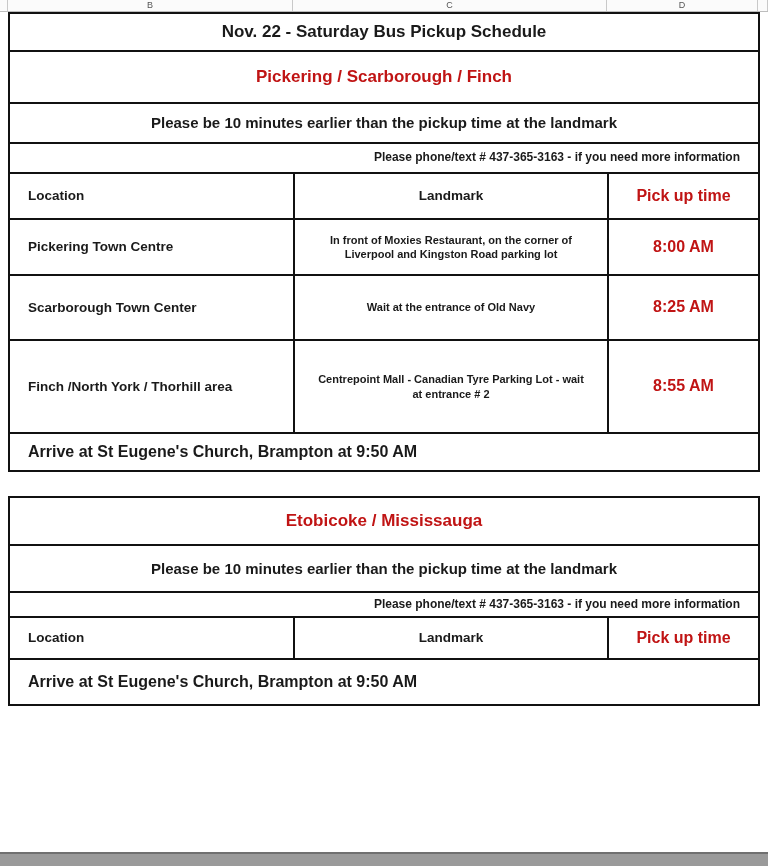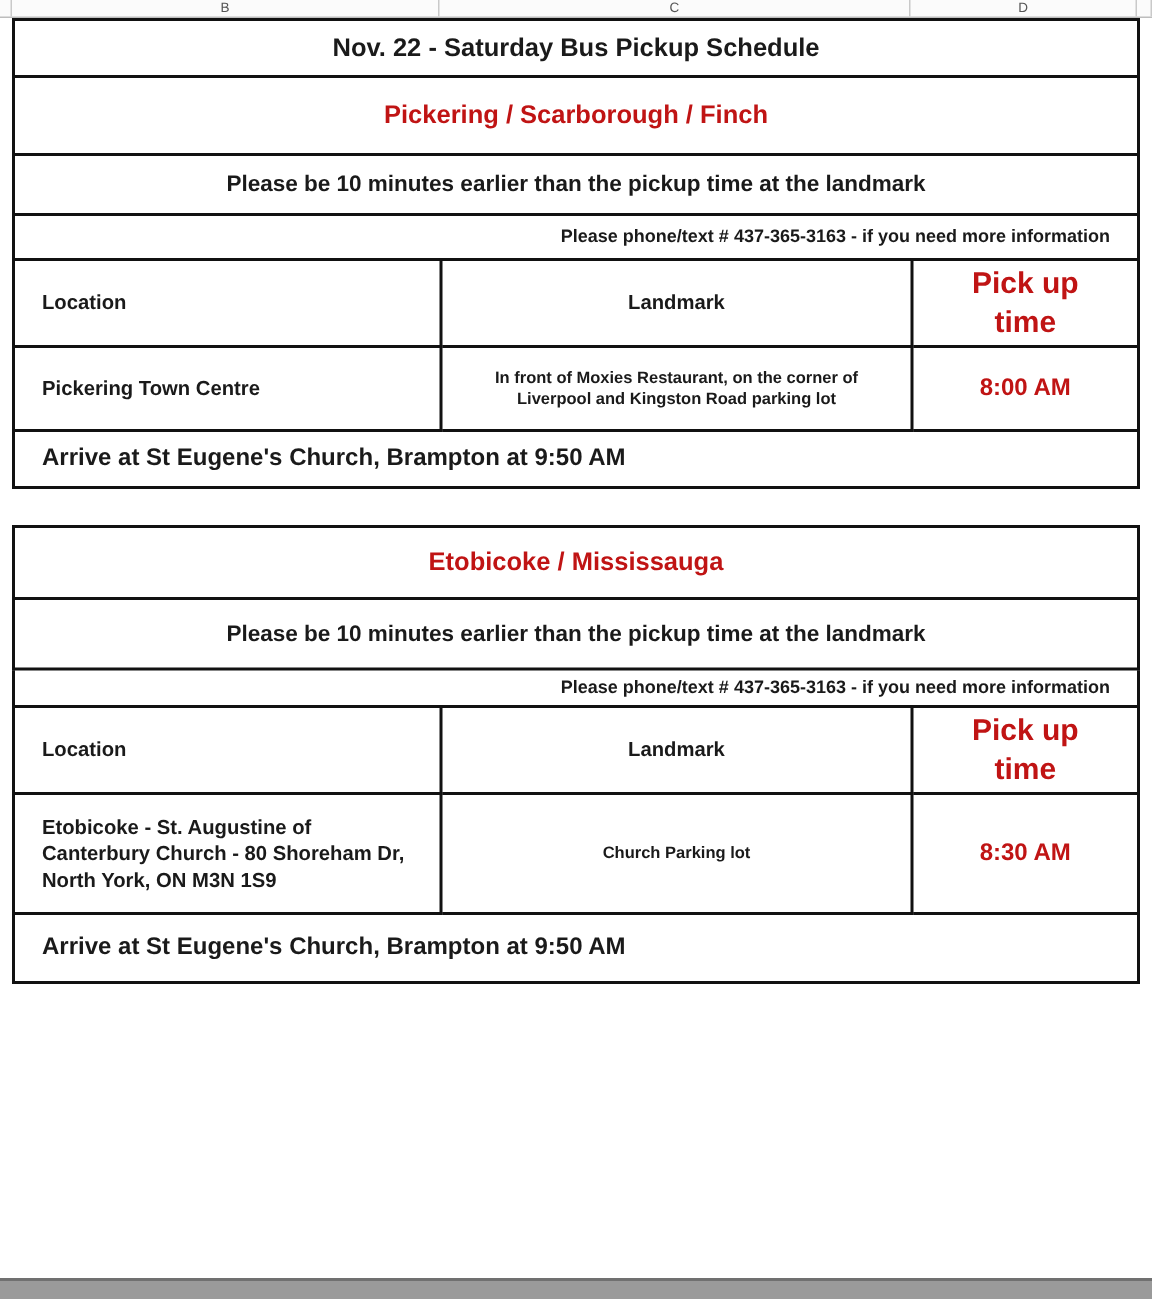--- a/index.html
+++ b/index.html
@@ -19,21 +19,21 @@
   td { border:2px solid #111; font-weight:bold; color:var(--text_black, #1a1a1a);
     padding:2px 18px; vertical-align:middle; line-height:1.3; }
 
   .red { color:var(--accent_red, #c00000); }
   .title-cell    { text-align:center; font-size:17px; }
   .subtitle-cell { text-align:center; font-size:17px; }
   .notice-cell   { text-align:center; font-size:15px; }
   .phone-cell    { text-align:right; font-size:12px; }
   .loc-h  { text-align:left;   font-size:13.5px; }
   .land-h { text-align:center; font-size:13.5px;margin-left:48px; }
-  .time-h { text-align:center; font-size:20px; }
+  .time-h { text-align:center; font-size:16px; }
   .loc    { text-align:left;   font-size:13.5px; }
   .land   { text-align:center; font-size:11px; }
   .time   { text-align:center; font-size:16px; }
   .footer-cell { font-size:16px; }
 
   .gap { height:24px; }
   .bottom-strip { position:absolute; left:0; bottom:0; width:768px; height:14px;
     background:#9a9a9a; border-top:2px solid #707070; }
 </style>
 </head>
@@ -73,20 +73,30 @@
       <tr style="height:46px">
         <td class="loc-h">Location</td>
         <td class="land-h">Landmark</td>
         <td class="time-h red">Pick up time</td>
       </tr>
       <tr style="height:56px">
         <td class="loc">Pickering Town Centre</td>
         <td class="land">In front of Moxies Restaurant, on the corner of Liverpool and Kingston Road parking lot</td>
         <td class="time red">8:00 AM</td>
       </tr>
+      <tr style="height:65px">
+        <td class="loc">Scarborough Town Center</td>
+        <td class="land">Wait at the entrance of Old Navy</td>
+        <td class="time red">8:25 AM</td>
+      </tr>
+      <tr style="height:93px">
+        <td class="loc">Finch /North York / Thorhill area</td>
+        <td class="land">Centrepoint Mall - Canadian Tyre Parking Lot - wait at entrance # 2</td>
+        <td class="time red">8:55 AM</td>
+      </tr>
       <tr style="height:38px">
         <td colspan="3" class="footer-cell">Arrive at  St Eugene's Church, Brampton at 9:50 AM</td>
       </tr>
     </tbody>
       </table>
 
     <div class="gap"></div>
 
     <table>
       <colgroup>
@@ -102,25 +112,20 @@
         <td colspan="3" class="notice-cell">Please be  10 minutes earlier than the pickup time at the landmark</td>
       </tr>
       <tr style="height:25px">
         <td colspan="3" class="phone-cell">Please phone/text  # 437-365-3163  - if you need more information</td>
       </tr>
       <tr style="height:42px">
         <td class="loc-h">Location</td>
         <td class="land-h">Landmark</td>
         <td class="time-h red">Pick up time</td>
       </tr>
-      <tr style="height:80px">
-        <td class="loc">Etobicoke - St. Augustine of Canterbury Church -  80 Shoreham Dr, North York, ON M3N 1S9</td>
-        <td class="land">Church Parking lot</td>
-        <td class="time red">8:30 AM</td>
-      </tr>
       <tr style="height:46px">
         <td colspan="3" class="footer-cell">Arrive at  St Eugene's Church, Brampton at 9:50 AM</td>
       </tr>
     </tbody>
       </table>
 
   </div>
 
   <div class="bottom-strip"></div>
 

